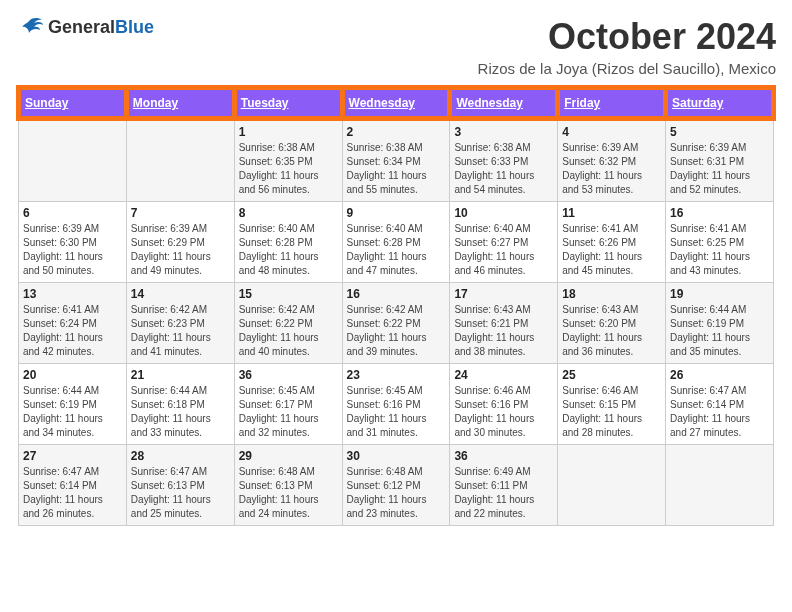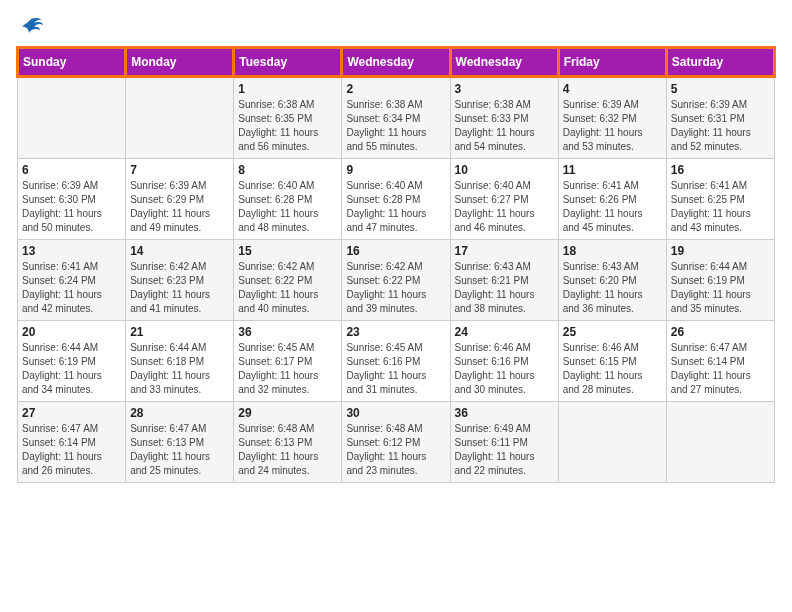--- a/index.html
+++ b/index.html
@@ -29,26 +29,27 @@
     }
     .title-block { text-align: right; }
     .month-title { font-size: 36px; font-weight: bold; color: #333; }
     .location-title { font-size: 15px; color: #555; margin-top: 2px; }
     .calendar {
       width: 100%;
       border-collapse: collapse;
       font-size: 11px;
     }
     .calendar thead th {
-      background: #a21caf;
+      background: #8b5cf6;
       color: #fff;
       padding: 6px 4px;
       text-align: left;
       font-size: 12px;
-      border: 3px solid #f97316;
+      border: 5px solid #f97316;
+      text-decoration: underline;
     }
     .calendar tbody td {
       border: 1px solid #ccc;
       vertical-align: top;
       padding: 4px;
       width: calc(100% / 7);
       min-height: 80px;
       background: #fff;
     }
     .calendar tbody tr:nth-child(odd) td {
@@ -71,20 +72,27 @@
     .empty-cell { background: #f5f5f5; }
   </style>
 </head>
 <body>
 
 <div class="header">
   <div class="logo">
     <svg class="logo-bird" viewBox="0 0 28 22">
       <path d="M14 4 C16 2, 22 1, 26 4 C24 3, 20 4, 18 7 C22 5, 27 6, 27 9 C24 7, 20 8, 18 11 C20 10, 24 11, 24 14 C20 12, 15 13, 13 17 C13 13, 9 10, 6 11 C8 8, 12 7, 14 4Z" fill="#1a6ab1"></path>
     </svg>
+    <div>
+      <span class="logo-text-general">General</span><span class="logo-text-blue">Blue</span>
+    </div>
+  </div>
+  <div class="title-block">
+    <div class="month-title">October 2024</div>
+    <div class="location-title">Rizos de la Joya (Rizos del Saucillo), Mexico</div>
   </div>
 </div>
 
 <table class="calendar">
   <thead>
     <tr id="weekday-header">
         <th>Sunday</th>
         <th>Monday</th>
         <th>Tuesday</th>
         <th>Wednesday</th>

